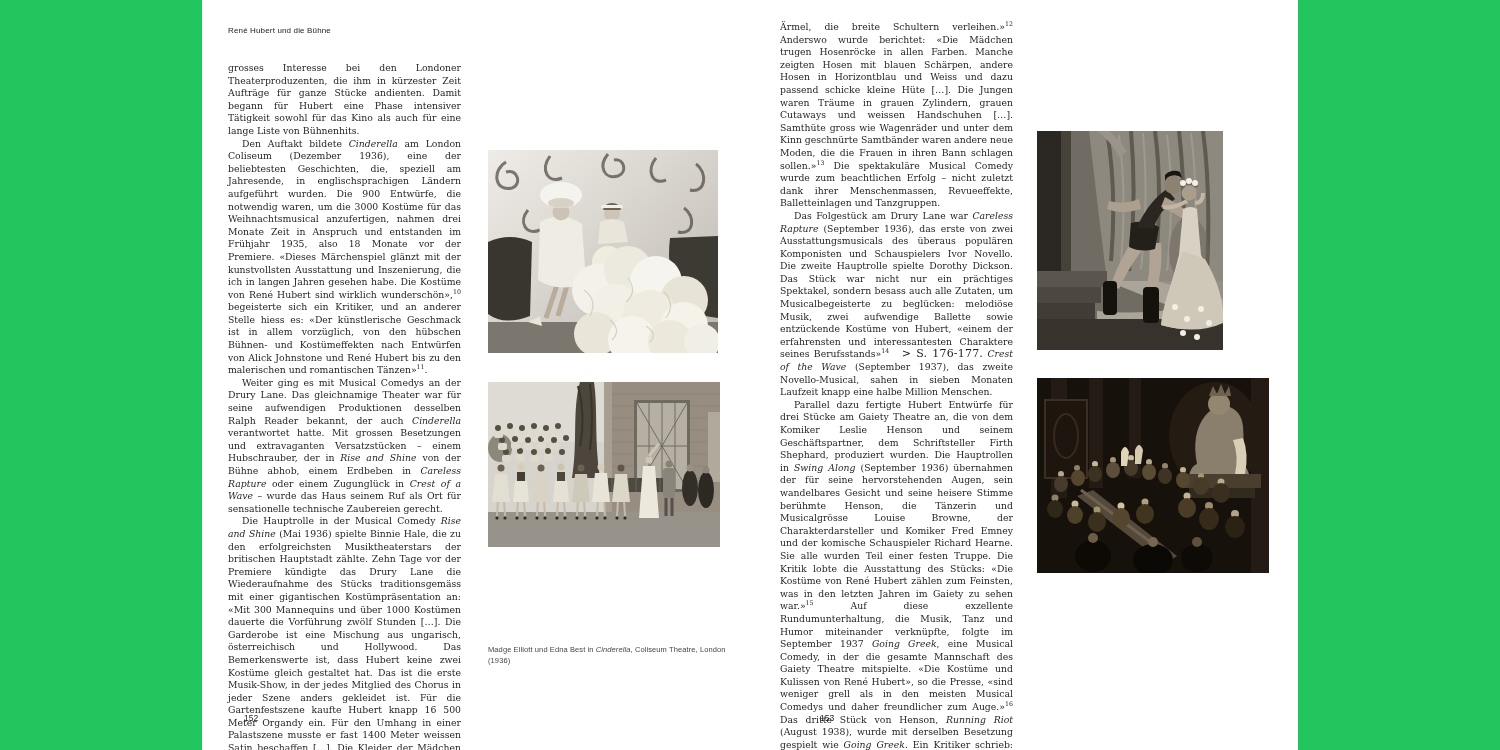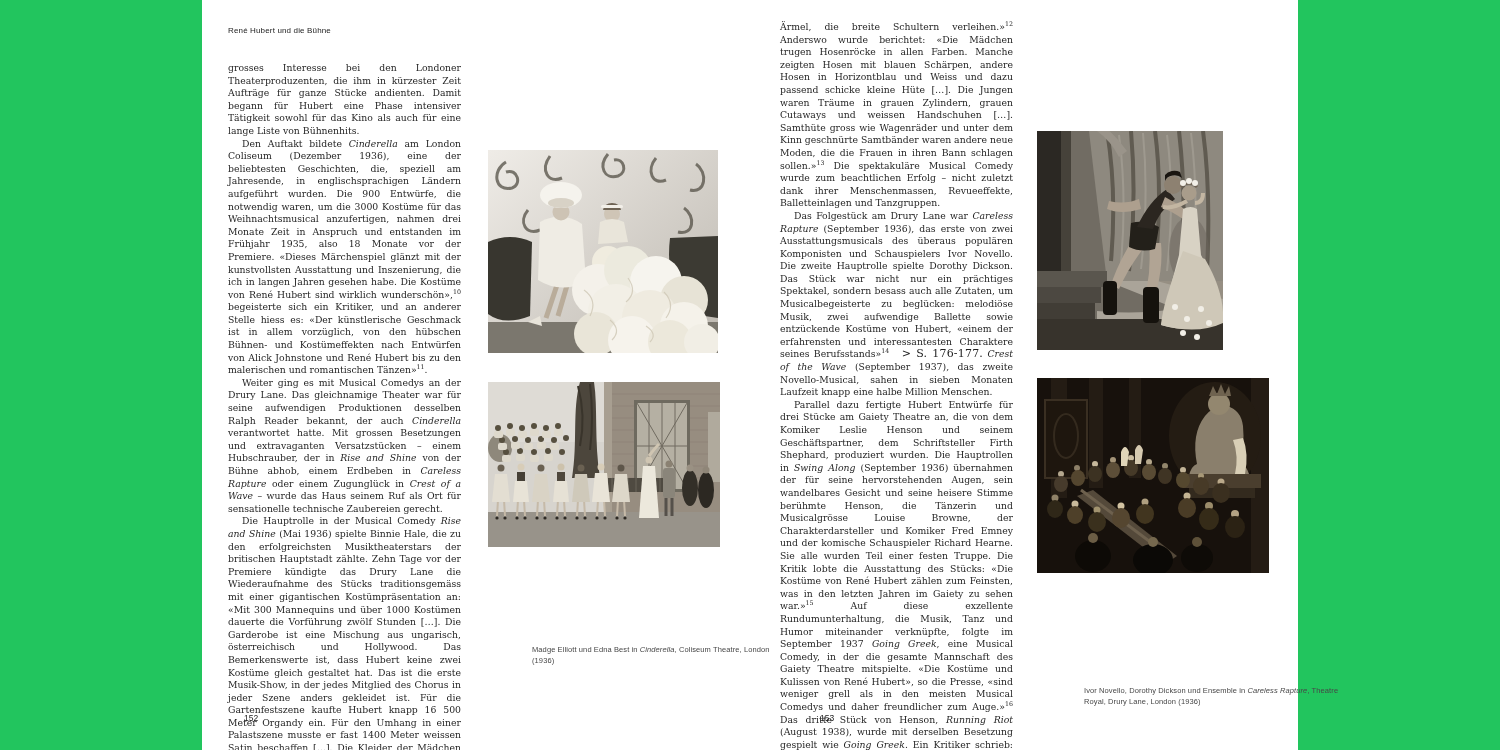--- a/index.html
+++ b/index.html
@@ -16,21 +16,21 @@
   .col{width:233px;text-align:justify;font:9.3px/12.6px "DejaVu Serif","Liberation Serif",serif;
        color:#1f1f1f;}
   .col p{margin:0;}
   .col p.indent{text-indent:14px;}
   .col sup{font-size:6.3px;line-height:0;vertical-align:super;}
   .col i{font-style:italic;}
   .xref{font-size:11px;letter-spacing:.2px;margin-left:8px;}
   .col-left{left:26px;top:62px;}
   .col-right{left:578px;top:21px;}
 
-  .caption{font:7.5px/11px "Liberation Sans",sans-serif;color:#474747;letter-spacing:.1px;margin-left:44px;}
+  .caption{font:7.5px/11px "Liberation Sans",sans-serif;color:#474747;letter-spacing:.1px;}
   .caption p{margin:0 0 6px 0;}
   .caption i{font-style:italic;}
   .caps-left{left:286px;top:644px;width:252px;}
   .cap-right{left:838px;top:685px;width:262px;}
 
   .photo{overflow:hidden;background:#cfccc6;}
   .photo svg{display:block;width:100%;height:100%;}
   .photo1{left:286px;top:150px;width:230px;height:203px;}
   .photo2{left:286px;top:382px;width:232px;height:165px;}
   .photo3{left:835px;top:131px;width:186px;height:219px;}
@@ -385,18 +385,15 @@
         <path d="M98,72 q4,-10 8,0 l-2,14 h-6 z" fill="#d6cab0"></path>
         <ellipse cx="56" cy="178" rx="18" ry="16" fill="#0d0a06"></ellipse>
         <ellipse cx="116" cy="182" rx="20" ry="16" fill="#0b0906"></ellipse>
         <ellipse cx="160" cy="180" rx="16" ry="14" fill="#0e0b07"></ellipse>
         <circle cx="56" cy="160" r="5" fill="#6b5d45"></circle>
         <circle cx="116" cy="164" r="5" fill="#75684e"></circle>
         <circle cx="160" cy="164" r="5" fill="#5e5139"></circle>
       </svg>
     </div>
 
-    <div class="abs caption cap-right">
-      <p>Ivor Novello, Dorothy Dickson und Ensemble in <i>Careless Rapture</i>, Theatre Royal, Drury Lane, London (1936)</p>
-    </div>
 
   </div>
 </div>
 
 </body></html>

